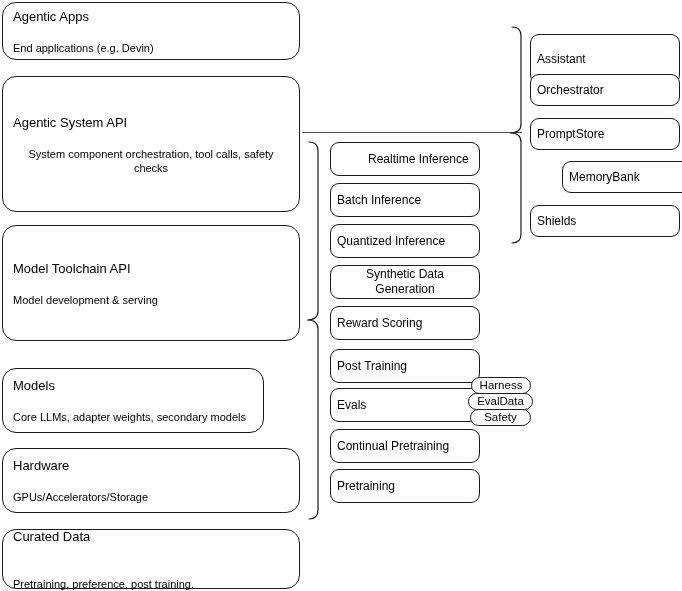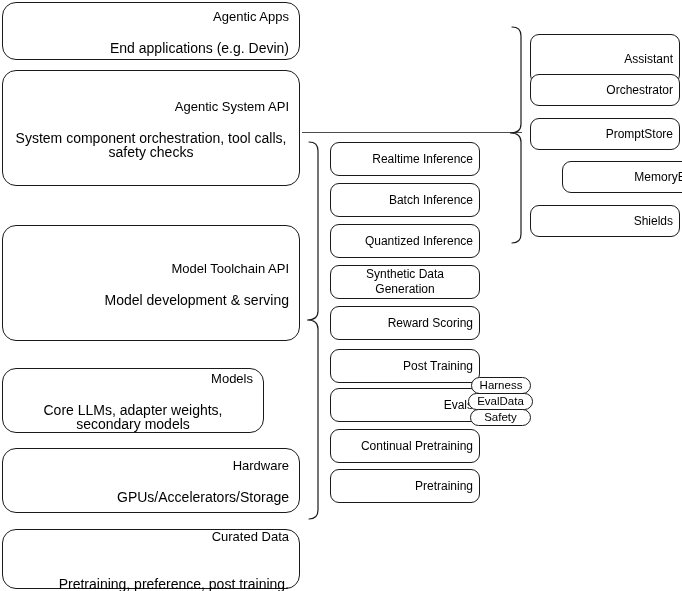--- a/index.html
+++ b/index.html
@@ -19,36 +19,36 @@
     overflow: hidden;
     background: #ffffff;
   }
   .node {
     position: absolute;
     box-sizing: border-box;
     background: #ffffff;
     border: 1px solid #1a1a1a;
     display: flex;
     flex-direction: column;
-    align-items: flex-end;
+    align-items: flex-start;
     justify-content: center;
     text-align: center;
   }
   
   .layer {
     border-radius: 14px;
     padding: 4px 10px;
   }
   .layer .title {
     font-size: 13px;
     line-height: 17px;
     color: #000;
   }
   .layer .subtitle {
-    font-size: 14px;
+    font-size: 11px;
     line-height: 14px;
     color: #000;
     margin-top: 16px;
   }
   
   .cap {
     border-radius: 9px;
     font-size: 12px;
     line-height: 15px;
     padding: 0 6px;
@@ -99,21 +99,21 @@
 
   <svg class="brace" id="brace-system" xmlns="http://www.w3.org/2000/svg" width="24" height="224" viewBox="0 0 24 224" style="left: 501px; top: 23px;">
       <path d="M20,13 Q 20,4 11,4 M 20,13 L 20,101 Q 20,110 9.5,110 Q 20,110 20,119 L 20,211 Q 20,220 11,220"></path>
     </svg>
 
   <div class="node layer" style="left: 2px; top: 2px; width: 298px; height: 58px;">
     <div class="title">Agentic Apps</div>
     <div class="subtitle">End applications (e.g. Devin)</div>
   </div>
 
-  <div class="node layer" style="left: 2px; top: 70px; width: 298px; height: 116px;">
+  <div class="node layer" style="left: 2px; top: 76px; width: 298px; height: 136px;">
     <div class="title">Agentic System API</div>
     <div class="subtitle">System component orchestration, tool calls, safety checks</div>
   </div>
 
   <div class="node layer" style="left: 2px; top: 225px; width: 298px; height: 116px;">
     <div class="title">Model Toolchain API</div>
     <div class="subtitle">Model development &amp; serving</div>
   </div>
 
   <div class="node layer" style="left: 2px; top: 368px; width: 262px; height: 65px;">

